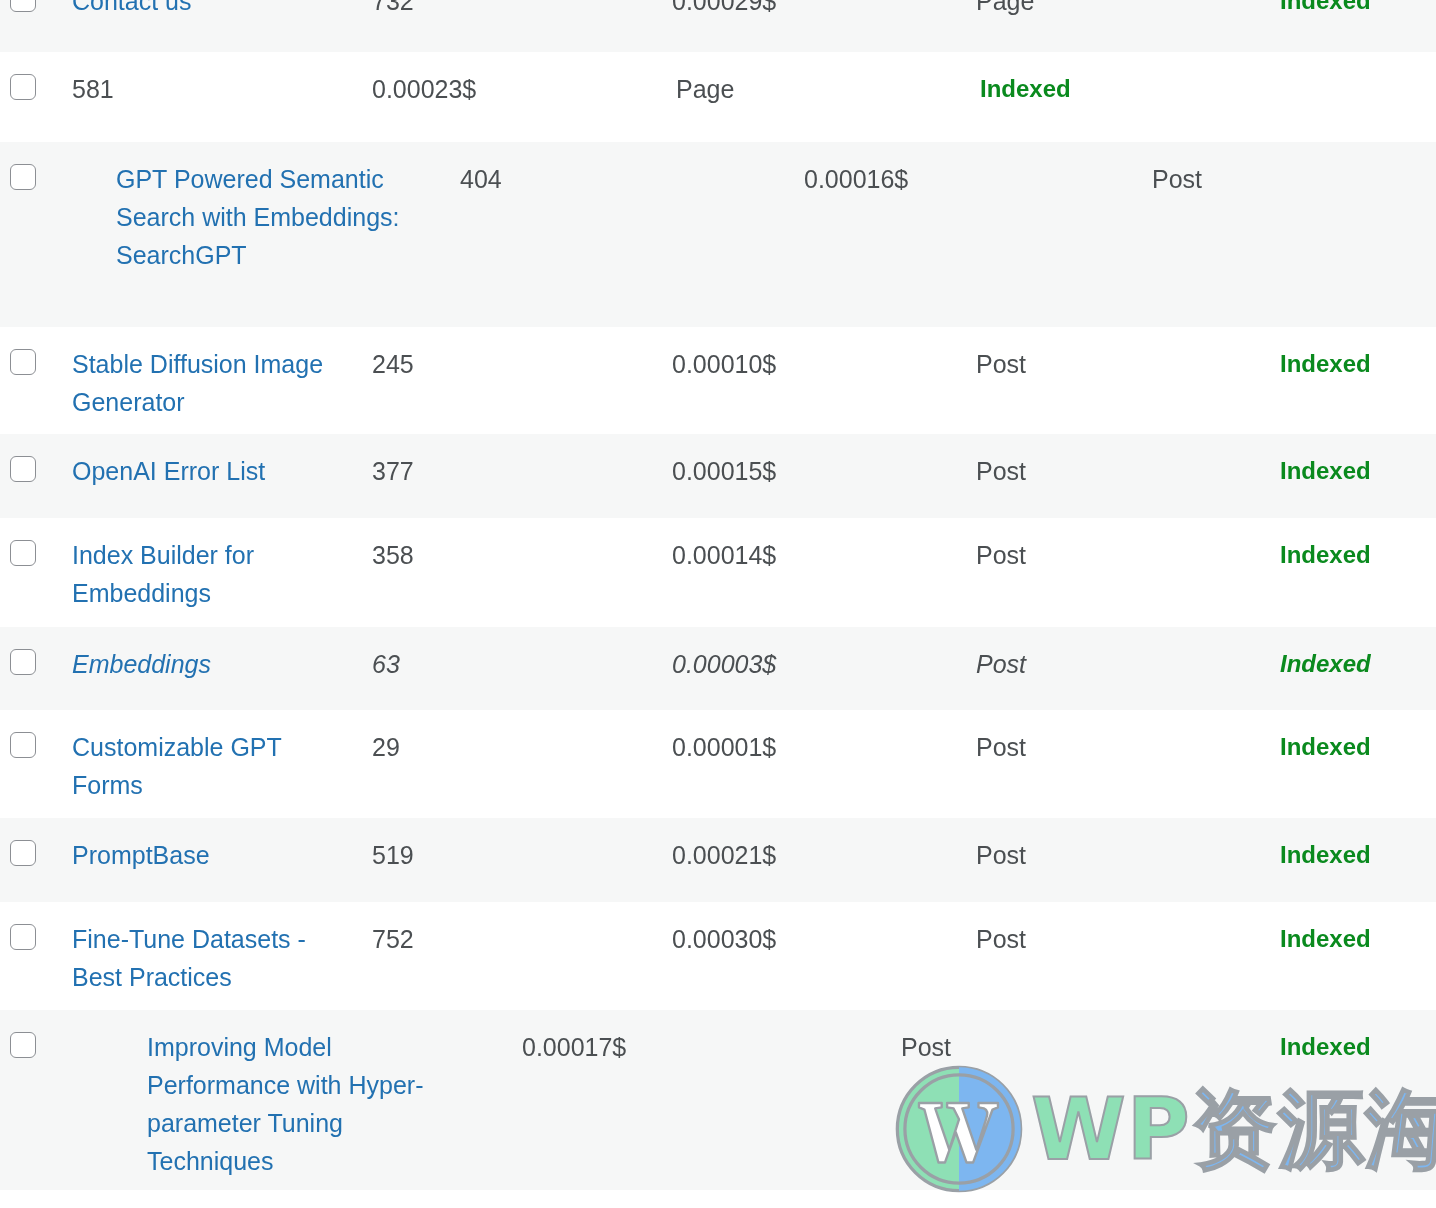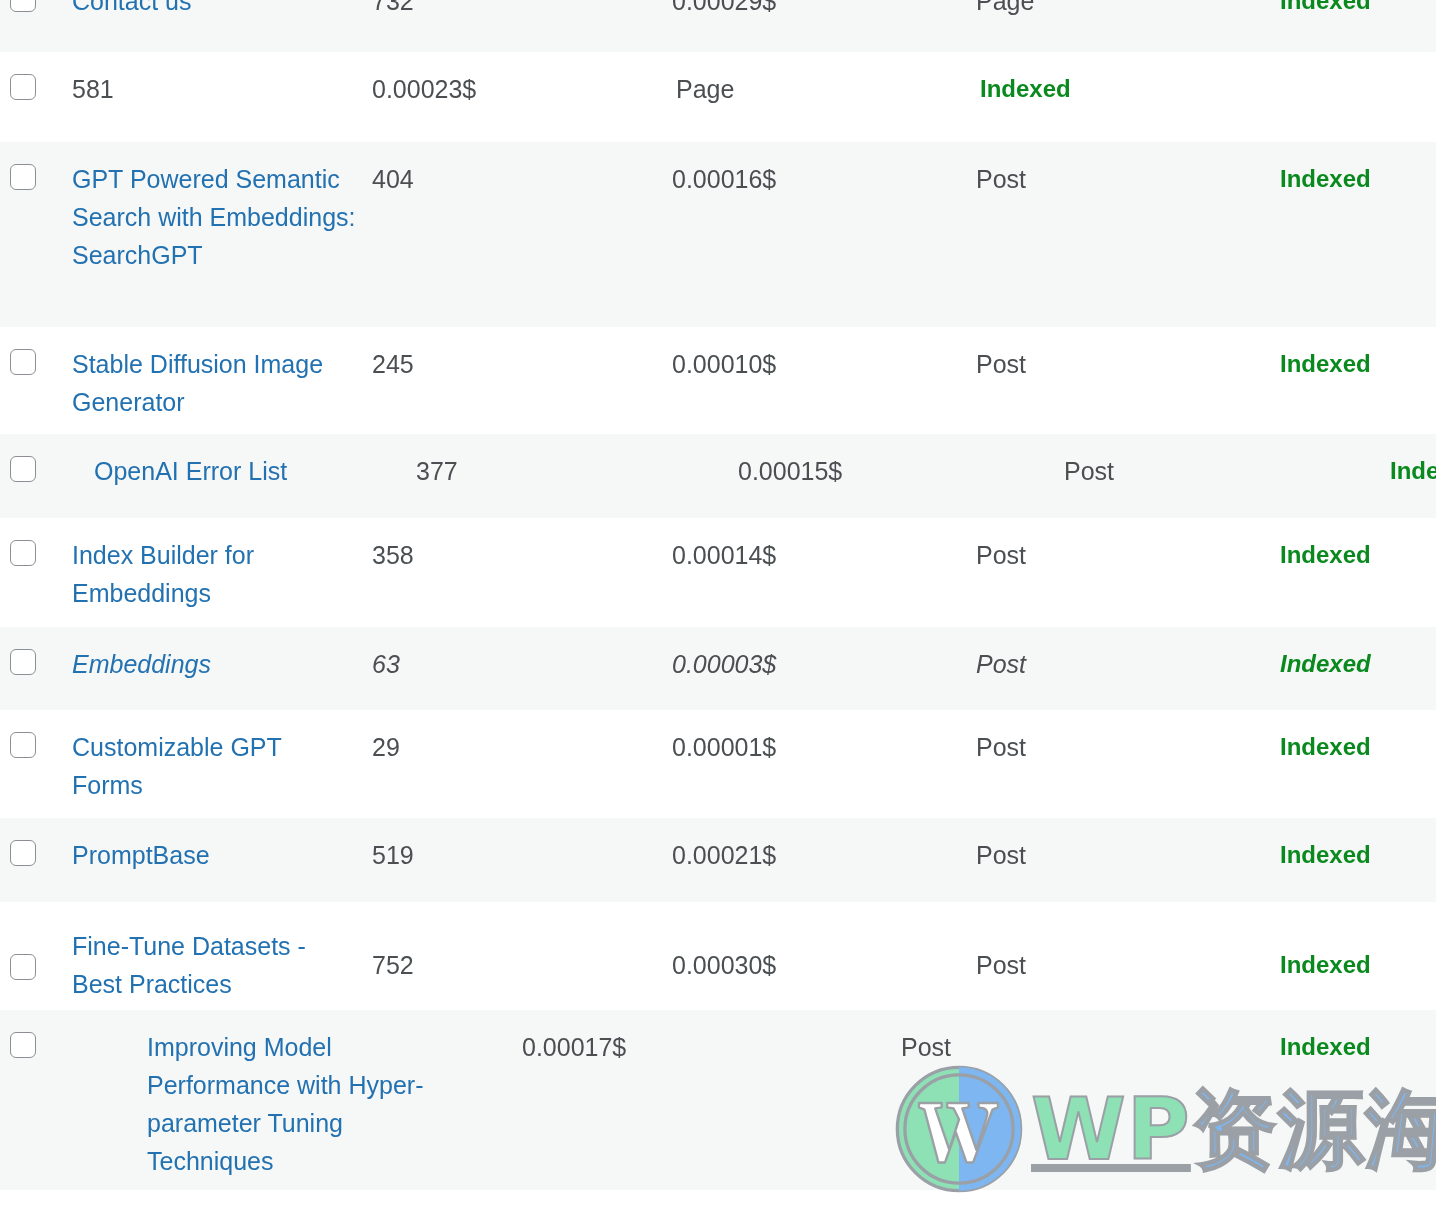--- a/index.html
+++ b/index.html
@@ -120,21 +120,20 @@
     font-family: "DejaVu Sans", sans-serif;
     font-size: 86px;
     line-height: 100px;
     font-weight: 700;
     margin-left: 6px;
     letter-spacing: 1px;
     white-space: nowrap;
   }
   .wm-wp {
     color: #8ee0b5;
-    text-decoration: underline;
     -webkit-text-stroke: 2px #9aa0a6;
   }
   .wm-cn {
     color: #7db6f0;
     -webkit-text-stroke: 2px #9aa0a6;
   }
 </style>
 </head>
 <body>
 
@@ -151,41 +150,41 @@
     </div>
     <div class="row" style="height: 90px; padding-top: 18px;">
       <div class="col-check">
         <span class="checkbox"></span>
       </div>
       <div class="col-count"><span class="cell-text">581</span></div>
       <div class="col-cost"><span class="cell-text">0.00023$</span></div>
       <div class="col-type"><span class="cell-text">Page</span></div>
       <div class="col-status"><span class="status-text">Indexed</span></div>
     </div>
-    <div class="row alt" style="height: 185px; padding-top: 18px;">
+    <div class="row alt" style="height: 185px; padding-top: 18px; gap: 44px;">
       <div class="col-check">
         <span class="checkbox"></span>
       </div>
       <div class="col-title"><a class="title-link">GPT Powered Semantic Search with Embeddings: SearchGPT</a></div>
       <div class="col-count"><span class="cell-text">404</span></div>
       <div class="col-cost"><span class="cell-text">0.00016$</span></div>
       <div class="col-type"><span class="cell-text">Post</span></div>
       <div class="col-status"><span class="status-text">Indexed</span></div>
     </div>
     <div class="row" style="height: 107px; padding-top: 18px;">
       <div class="col-check">
         <span class="checkbox"></span>
       </div>
       <div class="col-title"><a class="title-link">Stable Diffusion Image Generator</a></div>
       <div class="col-count"><span class="cell-text">245</span></div>
       <div class="col-cost"><span class="cell-text">0.00010$</span></div>
       <div class="col-type"><span class="cell-text">Post</span></div>
       <div class="col-status"><span class="status-text">Indexed</span></div>
     </div>
-    <div class="row alt" style="height: 84px; padding-top: 18px; gap: 22px;">
+    <div class="row alt" style="height: 84px; padding-top: 18px;">
       <div class="col-check">
         <span class="checkbox"></span>
       </div>
       <div class="col-title"><a class="title-link">OpenAI Error List</a></div>
       <div class="col-count"><span class="cell-text">377</span></div>
       <div class="col-cost"><span class="cell-text">0.00015$</span></div>
       <div class="col-type"><span class="cell-text">Post</span></div>
       <div class="col-status"><span class="status-text">Indexed</span></div>
     </div>
     <div class="row" style="height: 109px; padding-top: 18px;">
@@ -221,21 +220,21 @@
     <div class="row alt" style="height: 84px; padding-top: 18px;">
       <div class="col-check">
         <span class="checkbox"></span>
       </div>
       <div class="col-title"><a class="title-link">PromptBase</a></div>
       <div class="col-count"><span class="cell-text">519</span></div>
       <div class="col-cost"><span class="cell-text">0.00021$</span></div>
       <div class="col-type"><span class="cell-text">Post</span></div>
       <div class="col-status"><span class="status-text">Indexed</span></div>
     </div>
-    <div class="row" style="height: 108px; padding-top: 18px; align-items: center;">
+    <div class="row" style="height: 108px; padding-top: 18px;">
       <div class="col-check">
         <span class="checkbox"></span>
       </div>
       <div class="col-title"><a class="title-link">Fine-Tune Datasets - Best Practices</a></div>
       <div class="col-count"><span class="cell-text">752</span></div>
       <div class="col-cost"><span class="cell-text">0.00030$</span></div>
       <div class="col-type"><span class="cell-text">Post</span></div>
       <div class="col-status"><span class="status-text">Indexed</span></div>
     </div>
     <div class="row alt" style="height: 180px; padding-top: 18px; justify-content: space-between;">

